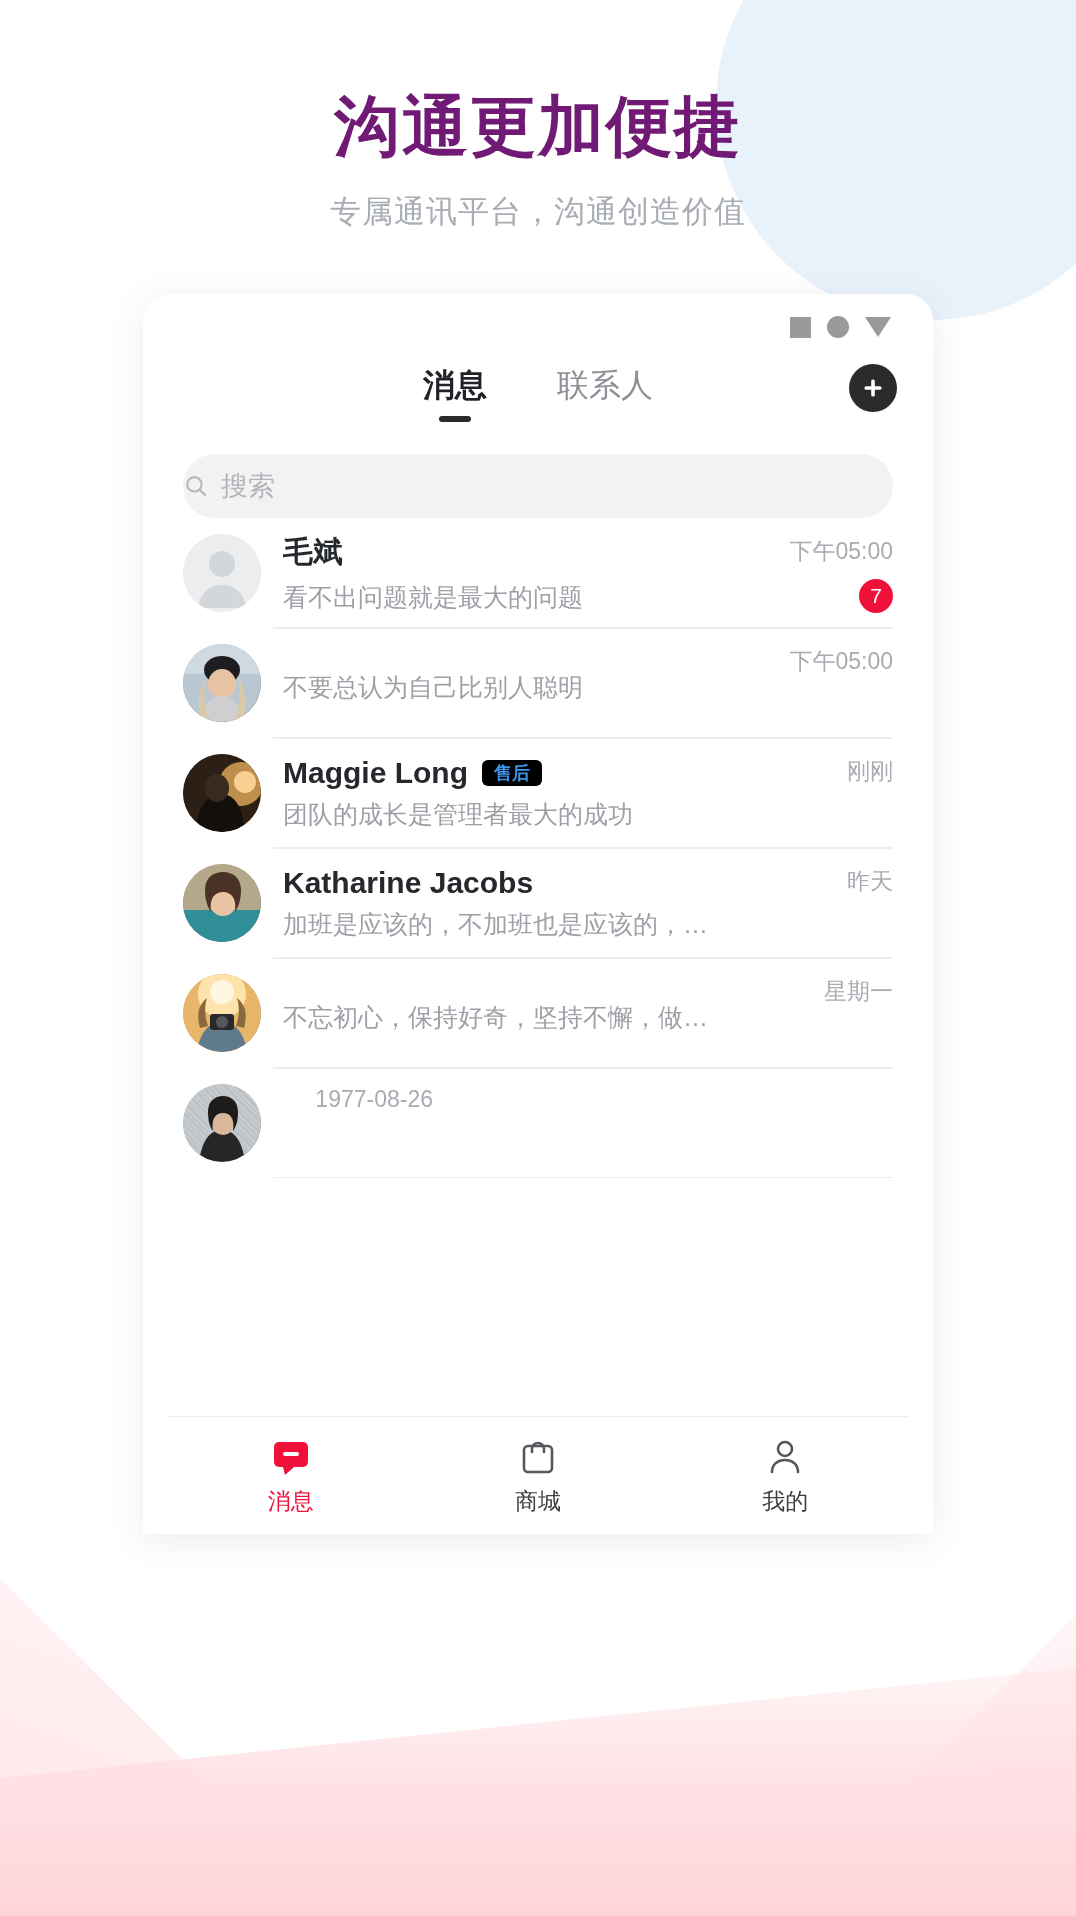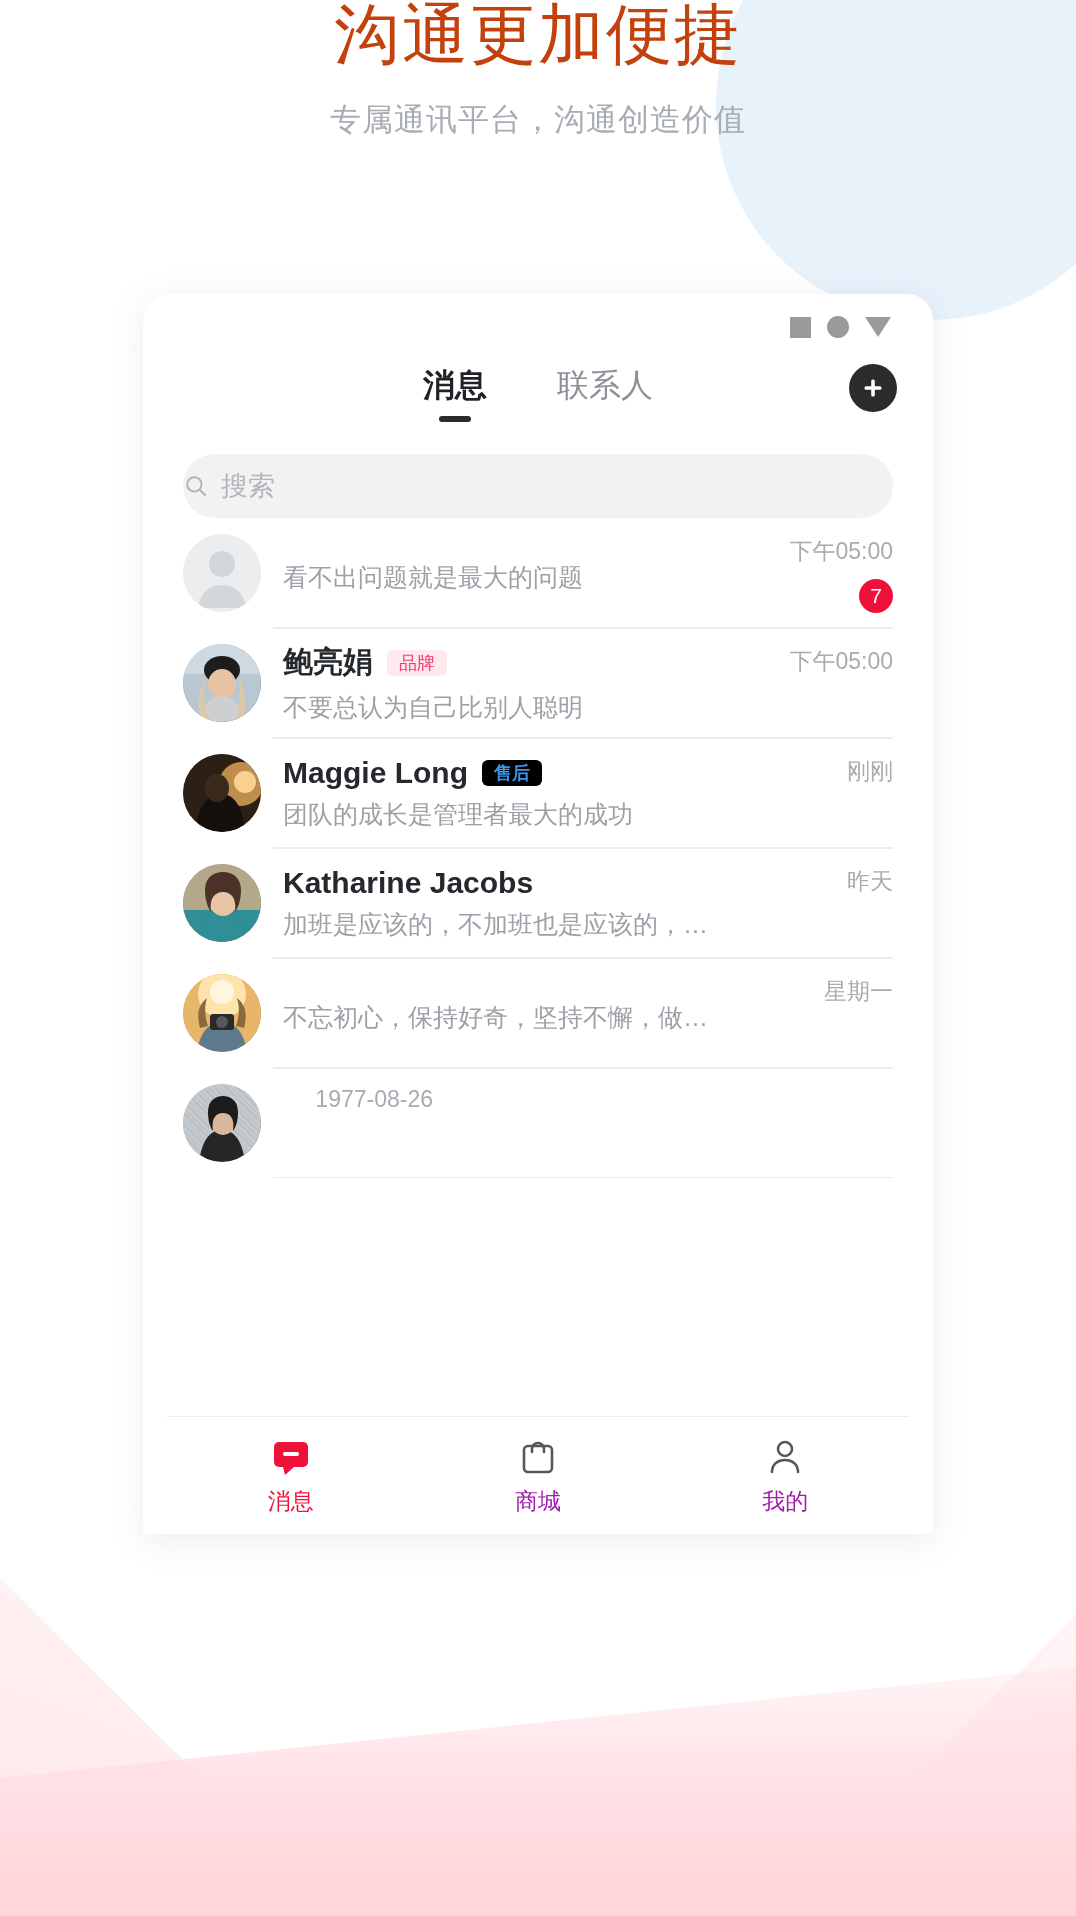--- a/index.html
+++ b/index.html
@@ -48,24 +48,25 @@
     position: absolute;
     right: 0; bottom: 0;
     width: 300px; height: 430px;
     background: linear-gradient(160deg, rgba(255,228,232,0) 0%, #ffe6ea 100%);
     clip-path: polygon(100% 30%, 100% 100%, 0% 100%);
   }
 
   
   .hero { position: absolute; top: 0; left: 0; right: 0; text-align: center; }
   .hero-title {
+    margin-top: 92px;
     font-size: 66px;
-    font-weight: 400;
+    font-weight: 700;
     letter-spacing: 2px;
-    color: #c2410c;
+    color: #701a75;
     line-height: 1.05;
   }
   .hero-sub {
     margin-top: 30px;
     font-size: 31px;
     color: #a8acb3;
     letter-spacing: 1px;
   }
 
   
@@ -242,21 +243,21 @@
     align-items: center;
     margin: 0 24px;
   }
   .nav-item {
     flex: 1;
     display: flex;
     flex-direction: column;
     align-items: center;
     gap: 9px;
     cursor: pointer;
-    color: #a21caf;
+    color: #404040;
   }
   .nav-item.active { color: #f0113a; }
   .nav-label { font-size: 23px; }
   .nav-ico { width: 42px; height: 42px; display: block; }
 
   
   .av1 { background: #ebedee; }
   .av2 { background: linear-gradient(160deg,#c9d5dd 0%,#8e9aa4 45%,#3b3f46 100%); }
   .av3 { background: linear-gradient(150deg,#2a1f18 0%,#6b4a2e 45%,#e8a75a 100%); }
   .av4 { background: linear-gradient(160deg,#c9b79a 0%,#8a6a52 40%,#2e6f76 100%); }
@@ -312,20 +313,23 @@
 
     <div class="row">
       <div class="avatar av1">
         <svg viewBox="0 0 78 78">
           <circle cx="39" cy="39" r="39" fill="#ebedee"></circle>
           <circle cx="39" cy="30" r="13" fill="#d4d7da"></circle>
           <path d="M15 74c2-15 11-23 24-23s22 8 24 23z" fill="#d4d7da"></path>
         </svg>
       </div>
       <div class="row-mid">
+        <div class="name-line">
+          <span class="name">毛斌</span>
+        </div>
         <div class="preview">看不出问题就是最大的问题</div>
       </div>
       <div class="row-right">
         <span class="time">下午05:00</span>
         <span class="badge">7</span>
       </div>
     </div>
 
     <div class="row">
       <div class="avatar av2">
@@ -340,24 +344,20 @@
             <rect y="0" width="78" height="30" fill="#cfd9e1"></rect>
             <ellipse cx="39" cy="26" rx="18" ry="14" fill="#1d1d1f"></ellipse>
             <ellipse cx="39" cy="40" rx="14" ry="15" fill="#e8c3a3"></ellipse>
             <path d="M18 78c2-18 10-26 21-26s19 8 21 26z" fill="#cfcfd2"></path>
             <path d="M22 34c-2 16 0 30 4 44h-9c-2-16-2-32 5-44z" fill="#d9c9a8"></path>
             <path d="M56 34c2 16 0 30-4 44h9c2-16 2-32-5-44z" fill="#d9c9a8"></path>
           </g>
         </svg>
       </div>
       <div class="row-mid">
-        <div class="name-line">
-          <span class="name">鲍亮娟</span>
-          <span class="tag tag-brand">品牌</span>
-        </div>
         <div class="preview">不要总认为自己比别人聪明</div>
       </div>
       <div class="row-right">
         <span class="time">下午05:00</span>
       </div>
     </div>
 
     <div class="row">
       <div class="avatar av3">
         <svg viewBox="0 0 78 78">

